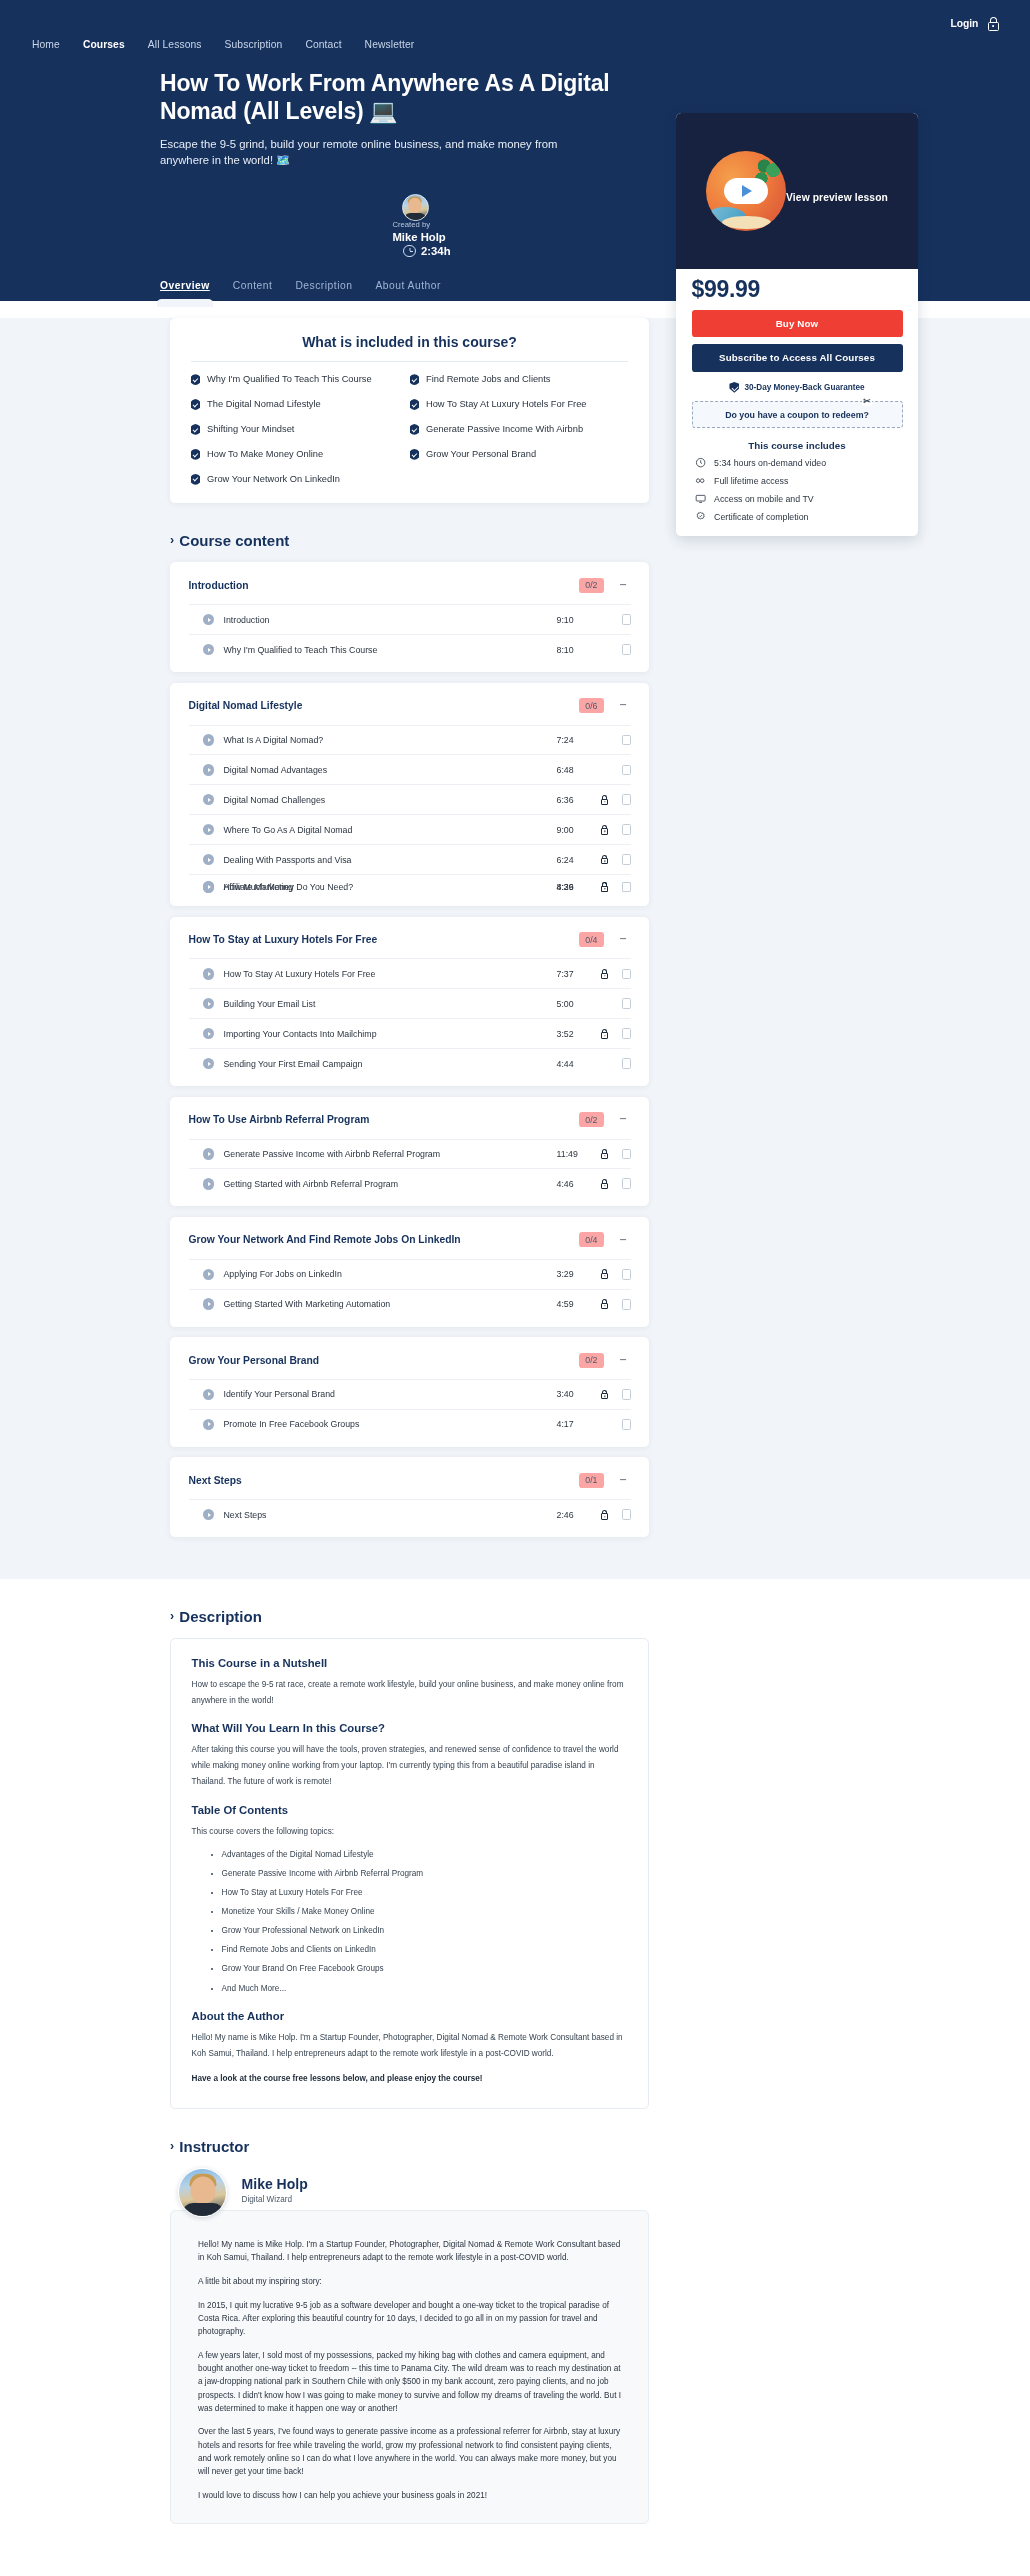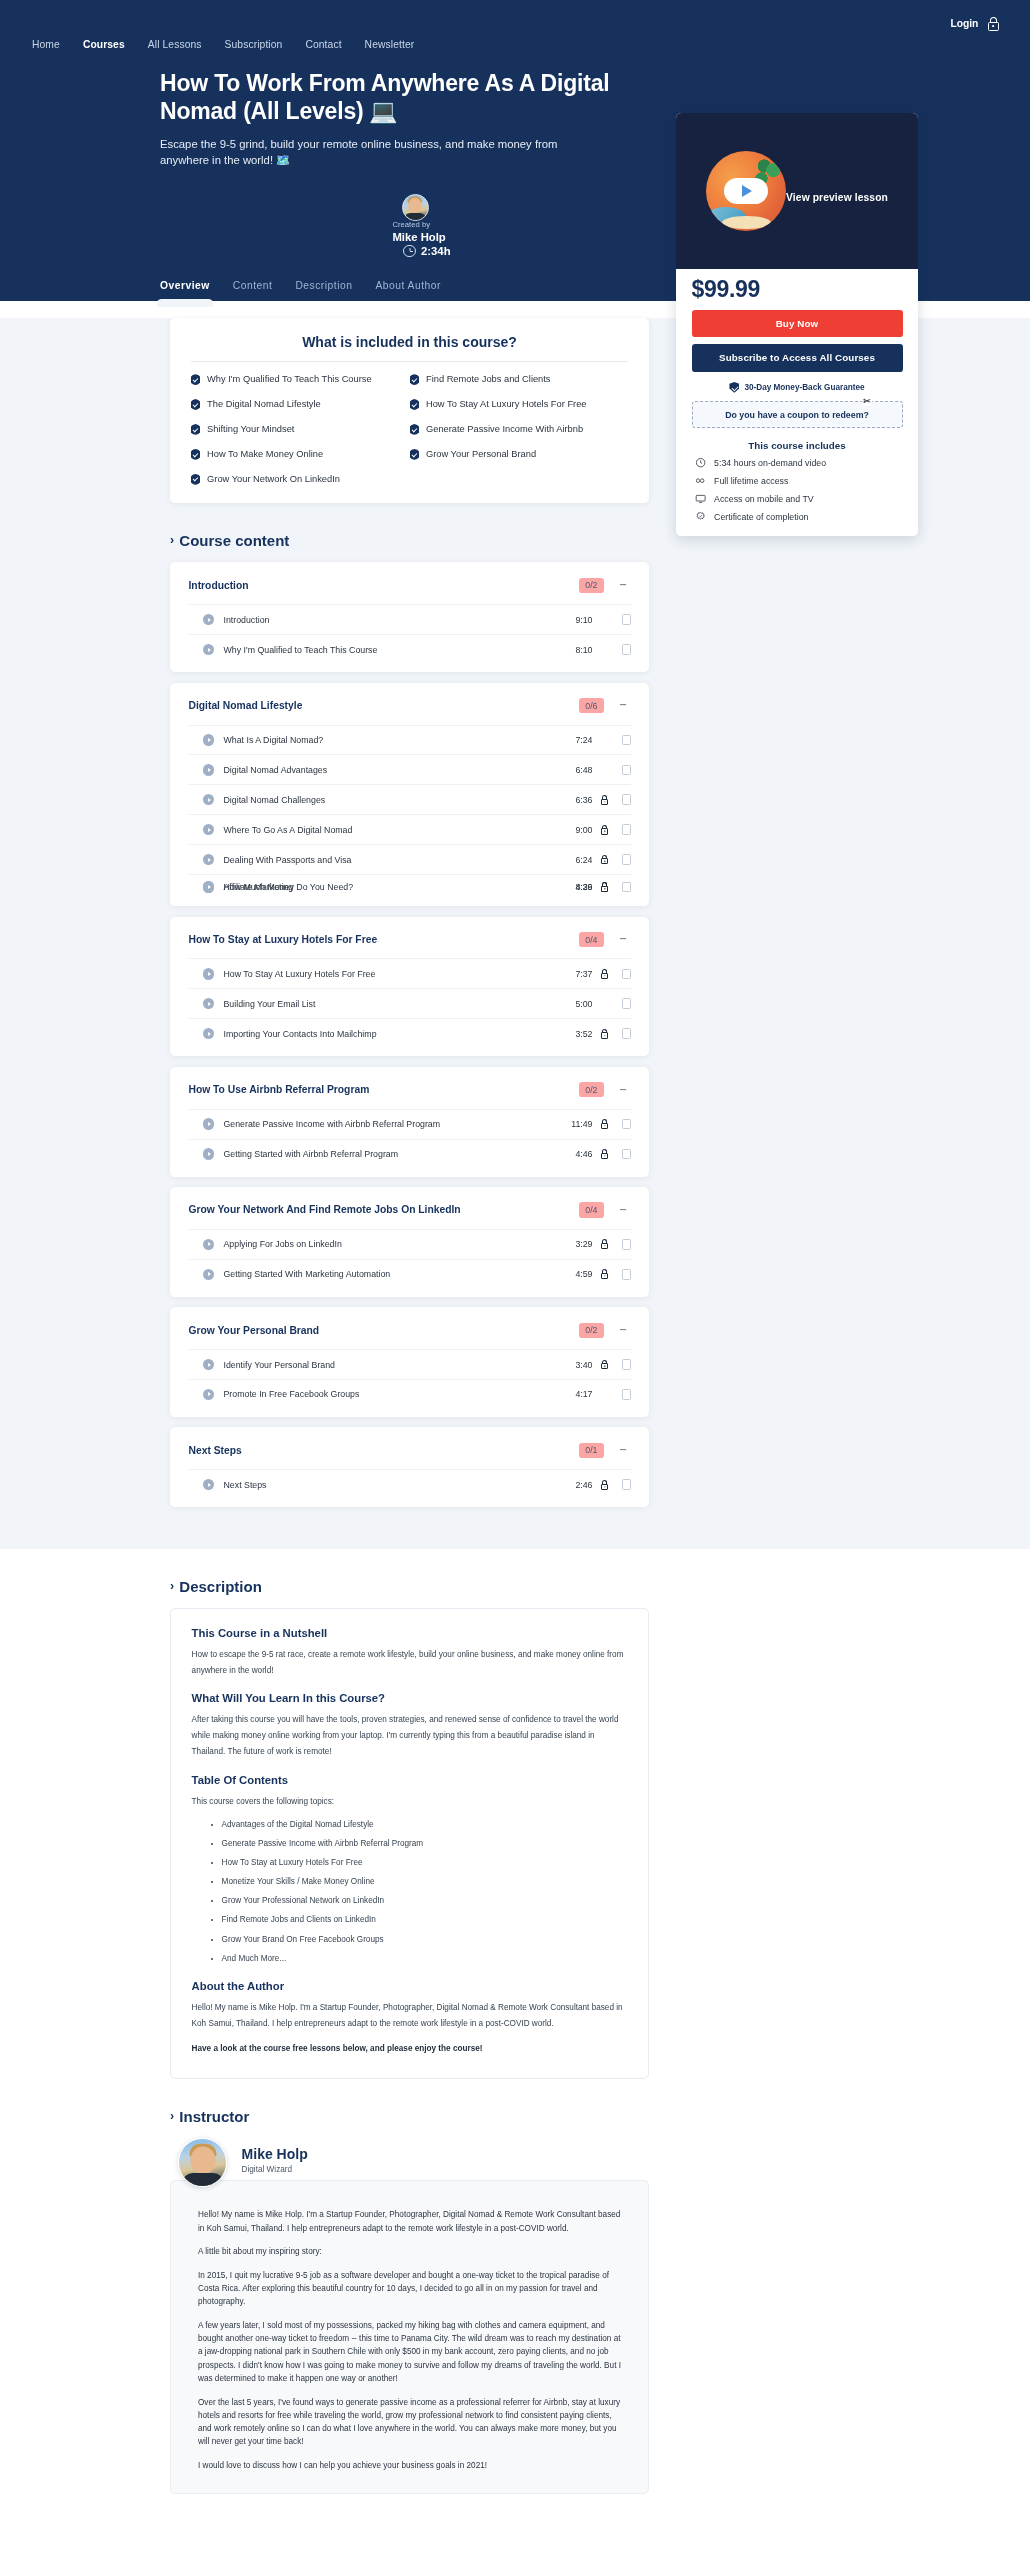--- a/index.html
+++ b/index.html
@@ -98,21 +98,21 @@
   .created-by { color: #b9c7de; font-size: 7.7px; line-height: 1.1; }
   .created-name { color: #ffffff; font-size: 11.3px; font-weight: bold; line-height: 1.3; margin-top: 1px; }
   .duration-wrap { display: flex; align-items: center; gap: 5.2px; margin-left: 24px; }
   .clock-ico { width: 12.4px; height: 12.4px; border: 1.1px solid #cfdcef; border-radius: 50%; position: relative; flex:none;}
   .clock-ico:before { content:""; position:absolute; left:50%; top:22%; width:1px; height:32%; background:#cfdcef; transform:translateX(-50%);}
   .clock-ico:after { content:""; position:absolute; left:50%; top:50%; width:28%; height:1px; background:#cfdcef; }
   .duration-txt { color: #ffffff; font-size: 11.3px; font-weight: bold; }
 
   .hero-tabs { display: flex; gap: 23px; margin-top: 23px; padding-left: 129px; }
   .hero-tab { font-size: 10.3px; color: #9fb4d4; letter-spacing: 0.5px; padding-bottom: 9.3px; position: relative; cursor: pointer;}
-  .hero-tab.active { color: #ffffff; font-weight: bold; }
+  .hero-tab.active { color: #ffffff; font-weight: bold; text-decoration: underline; }
   .hero-tab.active:after {
     content:""; position:absolute; left:-3.1px; right:-3.1px; bottom:-6.2px; height: 8.2px;
     background:#f1f5f9; border-radius: 4.6px 4.6px 0 0;
   }
 
   
   .buy-card {
     position: absolute;
     left: 676px; top: 113px;
     width: 242px;
@@ -255,21 +255,21 @@
     display:flex; align-items:center; justify-content:center; margin-right:9.3px;
   }
   .play-ico:after {
     content:""; width:0;height:0;
     border-left:3.6px solid #ffffff;
     border-top:2.3px solid transparent;
     border-bottom:2.3px solid transparent;
     margin-left:1px;
   }
   .lesson-name { flex:1; font-size:8.8px; color:#2b3440; }
-  .lesson-dur { font-size:8.8px; color:#2b3440; width: 36px; text-align:right; }
+  .lesson-dur { font-size:8.8px; color:#2b3440; width: 36px; text-align:left; }
   .lesson-lock { width: 24px; display:flex; justify-content:center; }
   .lock-sm { width:7.7px;height:9.8px; position:relative; }
   .lock-sm .sh { position:absolute; top:0; left:1.5px; width:4.6px;height:4.1px; border:1px solid #1e2a38; border-bottom:none; border-radius:3.1px 3.1px 0 0;}
   .lock-sm .bd { position:absolute; bottom:0; left:0; width:7.7px;height:6.2px; border:1px solid #1e2a38; border-radius:1px;}
   .lock-sm .bd:after { content:""; position:absolute; left:50%; top:50%; width:1.3px;height:1.3px; background:#1e2a38; border-radius:50%; transform:translate(-50%,-50%);}
   .lesson-check {
     width:8.8px;height:10.8px; border:0.8px solid #c4ccd6; border-radius:1.5px; flex:none; cursor:pointer;
     margin-left: 5.2px;
   }
 
@@ -615,20 +615,27 @@
             <span class="lesson-name">Importing Your Contacts Into Mailchimp</span>
             <span class="lesson-dur">3:52</span>
             <span class="lesson-lock">
               <span class="lock-sm">
                 <span class="sh"></span>
                 <span class="bd"></span>
               </span>
             </span>
             <span class="lesson-check"></span>
           </div>
+          <div class="lesson-row">
+            <span class="play-ico"></span>
+            <span class="lesson-name">Sending Your First Email Campaign</span>
+            <span class="lesson-dur">4:44</span>
+            <span class="lesson-lock"></span>
+            <span class="lesson-check"></span>
+          </div>
           <div style="height:8.2px"></div>
         </div>
         <div class="curr-card">
           <div class="curr-head">
             <span class="curr-title">How To Use Airbnb Referral Program</span>
             <span class="curr-count">0/2</span>
             <span class="curr-toggle">−</span>
           </div>
           <div class="lesson-row">
             <span class="play-ico"></span>

